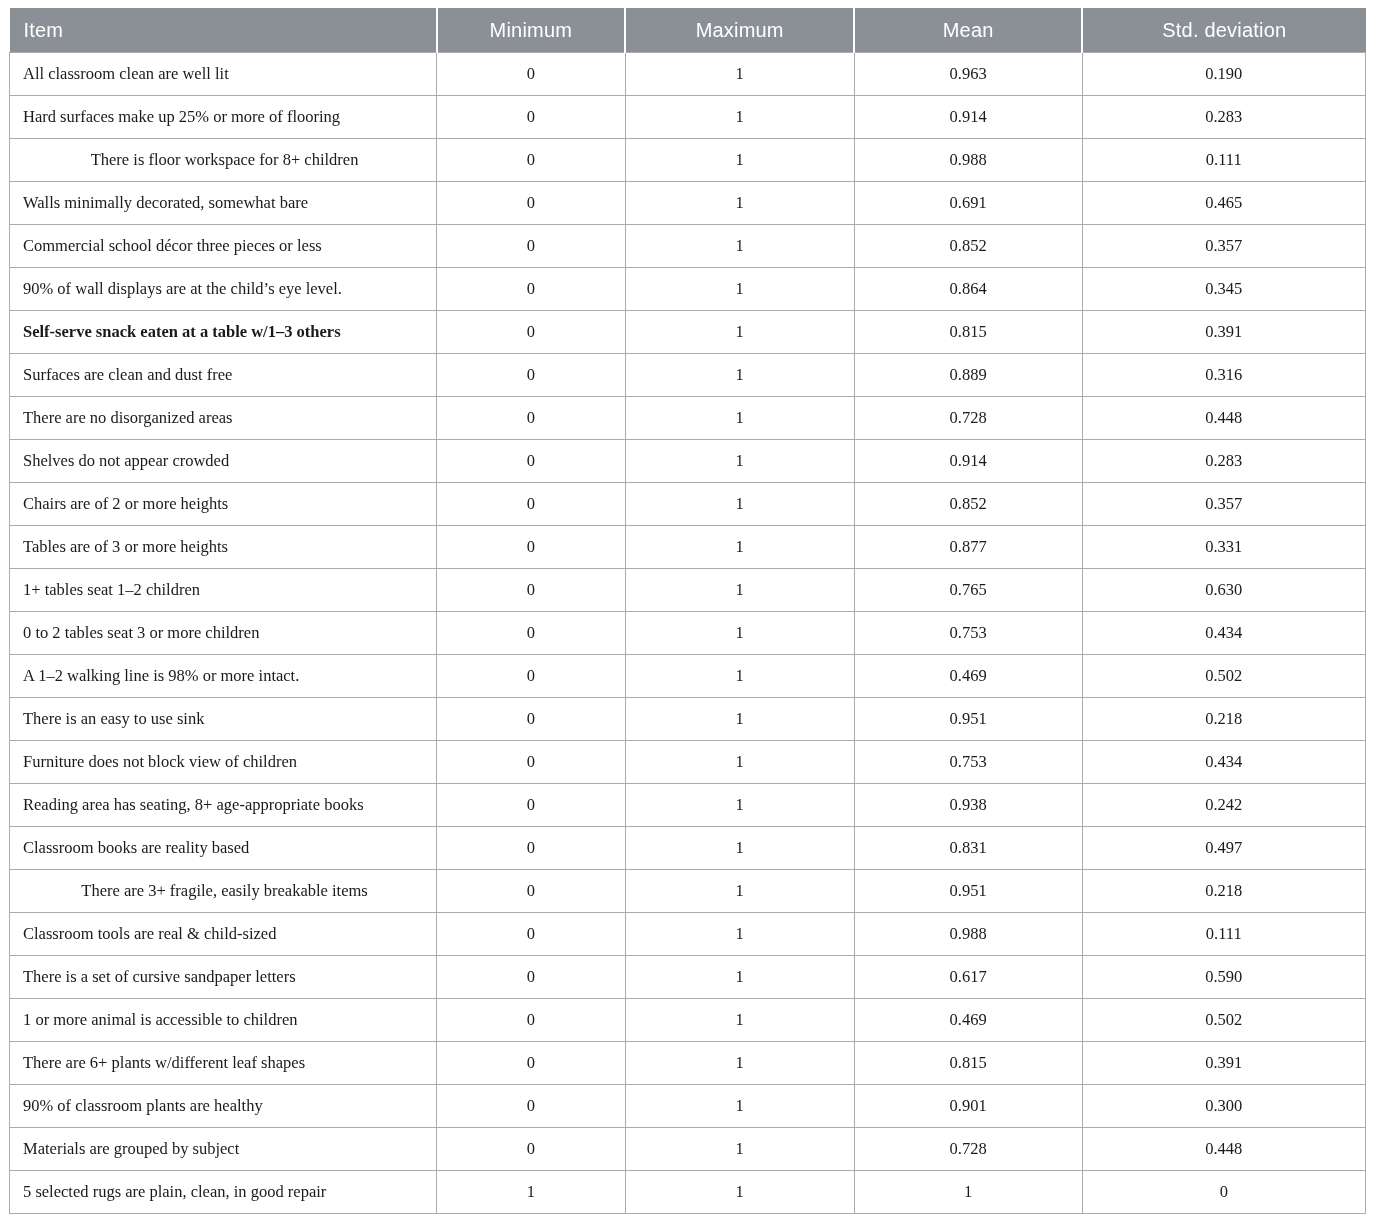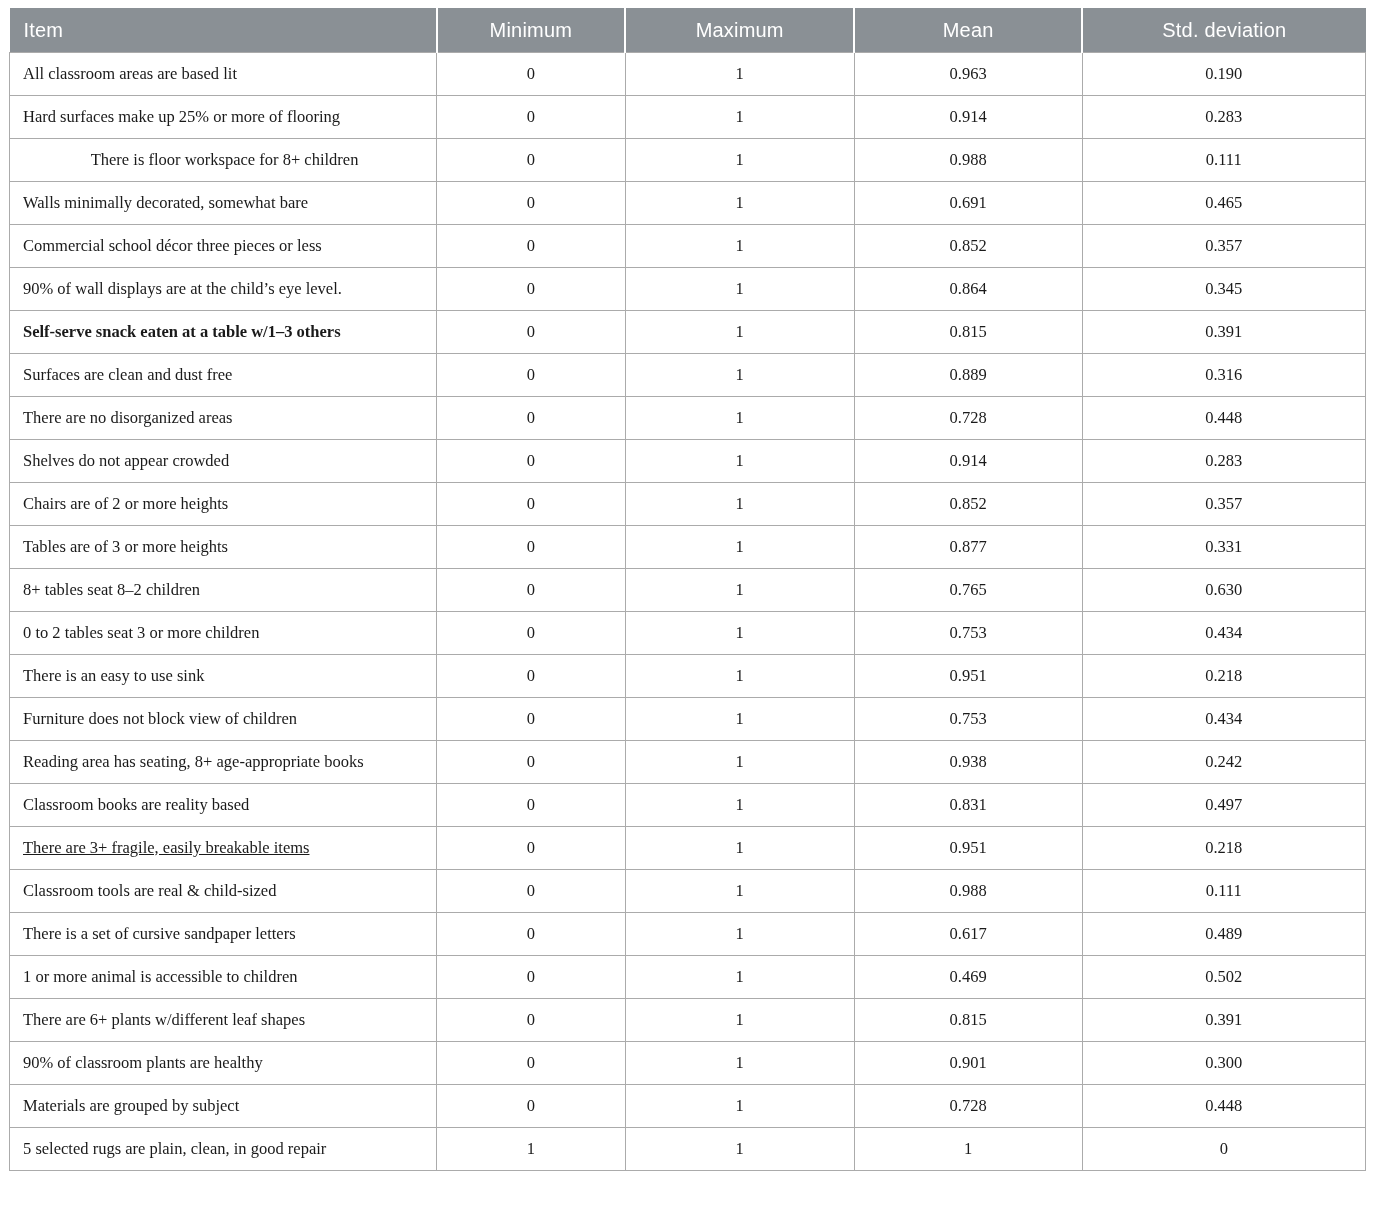--- a/index.html
+++ b/index.html
@@ -72,21 +72,21 @@
       <tr>
         <th class="col-item">Item</th>
         <th>Minimum</th>
         <th>Maximum</th>
         <th>Mean</th>
         <th>Std. deviation</th>
       </tr>
     </thead>
     <tbody>
         <tr>
-          <td class="item" style="text-align: left;">All classroom areas are based lit</td>
+          <td class="item" style="text-align: left;">All classroom clean are well lit</td>
           <td class="value" style="text-align: center;">0</td>
           <td class="value" style="text-align: center;">1</td>
           <td class="value" style="text-align: center;">0.963</td>
           <td class="value" style="text-align: center;">0.190</td>
         </tr>
         <tr>
           <td class="item" style="text-align: left;">Hard surfaces make up 25% or more of flooring</td>
           <td class="value" style="text-align: center;">0</td>
           <td class="value" style="text-align: center;">1</td>
           <td class="value" style="text-align: center;">0.914</td>
@@ -156,34 +156,41 @@
           <td class="value" style="text-align: center;">0.357</td>
         </tr>
         <tr>
           <td class="item" style="text-align: left;">Tables are of 3 or more heights</td>
           <td class="value" style="text-align: center;">0</td>
           <td class="value" style="text-align: center;">1</td>
           <td class="value" style="text-align: center;">0.877</td>
           <td class="value" style="text-align: center; margin-left: 41px;">0.331</td>
         </tr>
         <tr>
-          <td class="item" style="text-align: left;">8+ tables seat 8–2 children</td>
+          <td class="item" style="text-align: left;">1+ tables seat 1–2 children</td>
           <td class="value" style="text-align: center;">0</td>
           <td class="value" style="text-align: center;">1</td>
           <td class="value" style="text-align: center;">0.765</td>
           <td class="value" style="text-align: center;">0.630</td>
         </tr>
         <tr>
           <td class="item" style="text-align: left;">0 to 2 tables seat 3 or more children</td>
           <td class="value" style="text-align: center;">0</td>
           <td class="value" style="text-align: center;">1</td>
           <td class="value" style="text-align: center;">0.753</td>
           <td class="value" style="text-align: center;">0.434</td>
         </tr>
         <tr>
+          <td class="item" style="text-align: left;">A 1–2 walking line is 98% or more intact.</td>
+          <td class="value" style="text-align: center;">0</td>
+          <td class="value" style="text-align: center;">1</td>
+          <td class="value" style="text-align: center;">0.469</td>
+          <td class="value" style="text-align: center;">0.502</td>
+        </tr>
+        <tr>
           <td class="item" style="text-align: left;">There is an easy to use sink</td>
           <td class="value" style="text-align: center;">0</td>
           <td class="value" style="text-align: center;">1</td>
           <td class="value" style="text-align: center;">0.951</td>
           <td class="value" style="text-align: center;">0.218</td>
         </tr>
         <tr>
           <td class="item" style="text-align: left;">Furniture does not block view of children</td>
           <td class="value" style="text-align: center;">0</td>
           <td class="value" style="text-align: center;">1</td>
@@ -198,39 +205,39 @@
           <td class="value" style="text-align: center;">0.242</td>
         </tr>
         <tr>
           <td class="item" style="text-align: left;">Classroom books are reality based</td>
           <td class="value" style="text-align: center;">0</td>
           <td class="value" style="text-align: center;">1</td>
           <td class="value" style="text-align: center;">0.831</td>
           <td class="value" style="text-align: center;">0.497</td>
         </tr>
         <tr>
-          <td class="item" style="text-align: left; text-decoration: underline;">There are 3+ fragile, easily breakable items</td>
+          <td class="item" style="text-align: center;">There are 3+ fragile, easily breakable items</td>
           <td class="value" style="text-align: center;">0</td>
           <td class="value" style="text-align: center;">1</td>
           <td class="value" style="text-align: center;">0.951</td>
           <td class="value" style="text-align: center;">0.218</td>
         </tr>
         <tr>
           <td class="item" style="text-align: left;">Classroom tools are real &amp; child-sized</td>
           <td class="value" style="text-align: center;">0</td>
           <td class="value" style="text-align: center;">1</td>
           <td class="value" style="text-align: center;">0.988</td>
           <td class="value" style="text-align: center;">0.111</td>
         </tr>
         <tr>
           <td class="item" style="text-align: left;">There is a set of cursive sandpaper letters</td>
           <td class="value" style="text-align: center;">0</td>
           <td class="value" style="text-align: center;">1</td>
           <td class="value" style="text-align: center;">0.617</td>
-          <td class="value" style="text-align: center;">0.489</td>
+          <td class="value" style="text-align: center;">0.590</td>
         </tr>
         <tr>
           <td class="item" style="text-align: left;">1 or more animal is accessible to children</td>
           <td class="value" style="text-align: center;">0</td>
           <td class="value" style="text-align: center;">1</td>
           <td class="value" style="text-align: center;">0.469</td>
           <td class="value" style="text-align: center;">0.502</td>
         </tr>
         <tr>
           <td class="item" style="text-align: left;">There are 6+ plants w/different leaf shapes</td>

